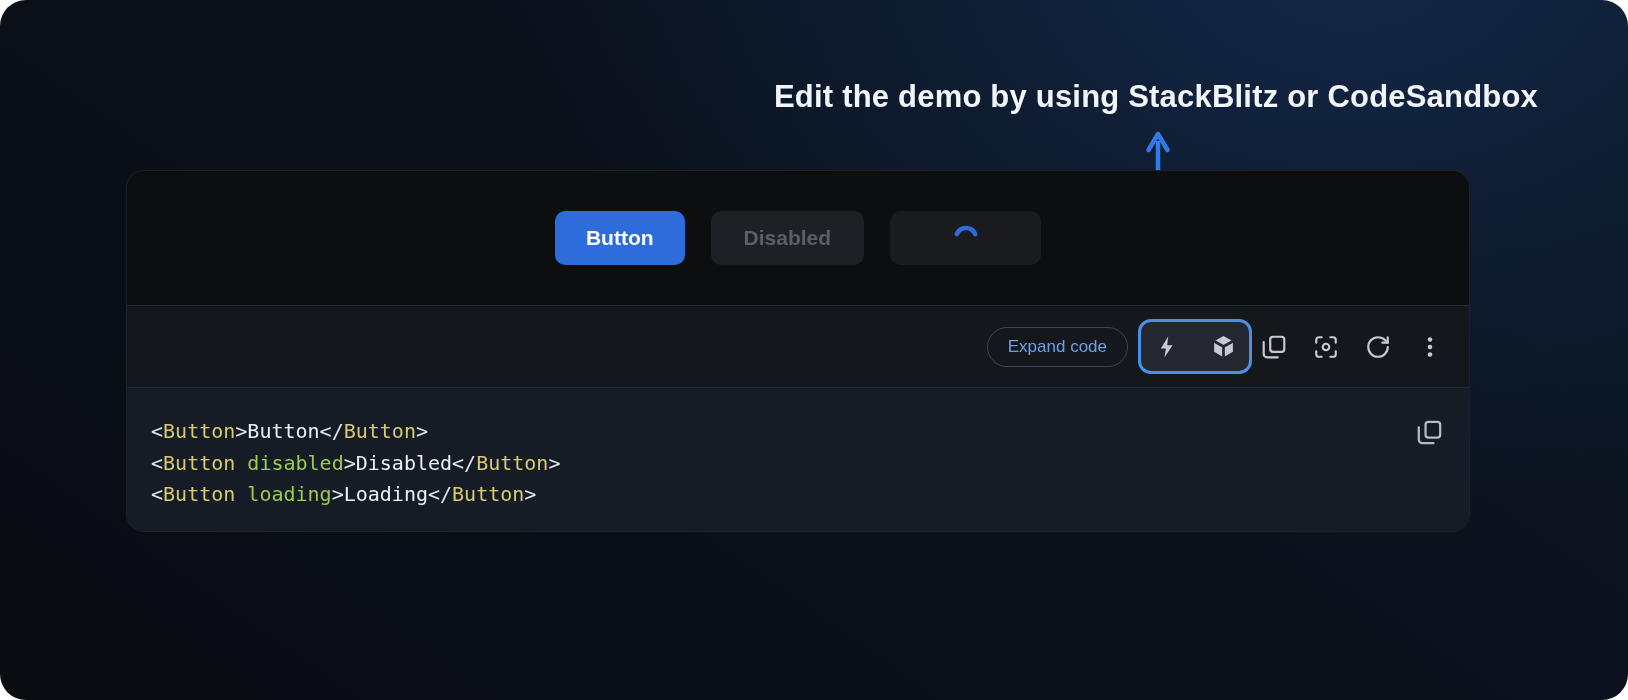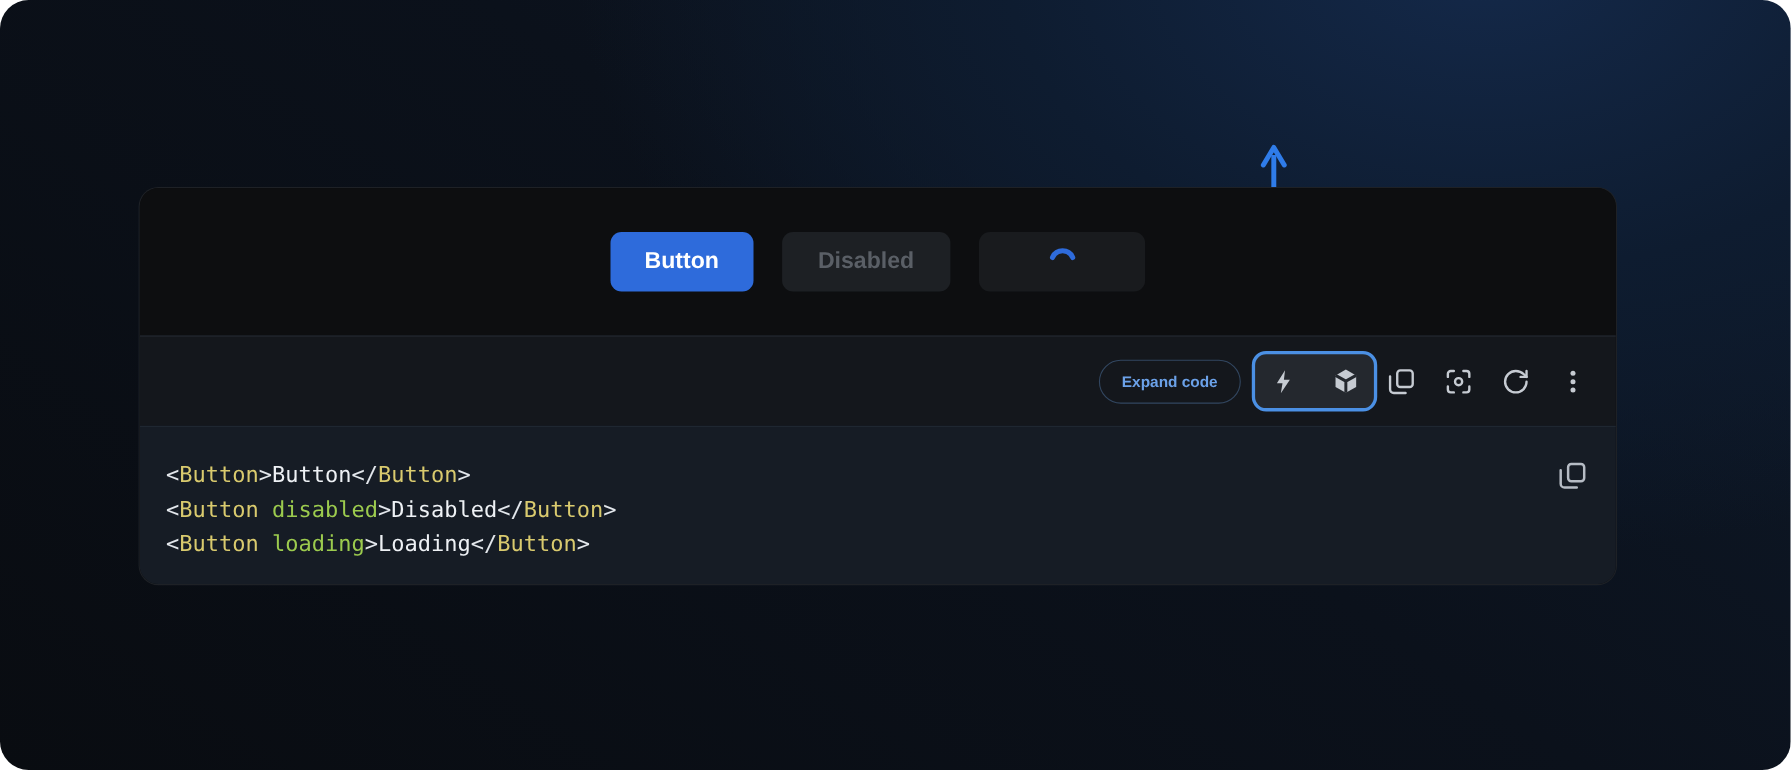--- a/index.html
+++ b/index.html
@@ -76,21 +76,21 @@
     padding-right:25px;
   }
   .expand-pill{
     height:40px;
     padding:0 20px;
     border-radius:20px;
     border:1.5px solid rgba(86,129,180,0.45);
     background:transparent;
     color:var(--expand-text);
     font-family:"Liberation Sans", sans-serif;
-    font-size:14px;font-weight:700;
+    font-size:17px;font-weight:400;
     display:flex;align-items:center;
     cursor:pointer;
     white-space:nowrap;
   }
   .highlight-box{
     margin-left:10px;
     width:114px;height:55px;
     border-radius:13px;
     border:3.5px solid var(--highlight-border);
     background:#24282e;
@@ -128,20 +128,21 @@
   .code-copy{
     position:absolute;right:26px;top:30px;
     color:#b6bcc5;
   }
 </style>
 </head>
 <body>
 
 <div class="card">
 
+  <div class="annotation-title">Edit the demo by using StackBlitz or CodeSandbox</div>
 
   <svg class="arrow-svg" width="1628" height="700" viewBox="0 0 1628 700">
     <path d="M1158 141 V188 Q1158 206 1176 206 H1197 Q1215 206 1215 224 V288" fill="none" stroke="var(--arrow-blue)" stroke-width="4.5"></path>
     <path d="M1148.5 150 L1158 134 L1167.5 150" fill="none" stroke="var(--arrow-blue)" stroke-width="4.5" stroke-linecap="round" stroke-linejoin="round"></path>
     <circle cx="1215" cy="298" r="8" fill="none" stroke="var(--arrow-blue)" stroke-width="4.5"></circle>
   </svg>
 
   <div class="demo-panel">
 
     <div class="demo-area">

